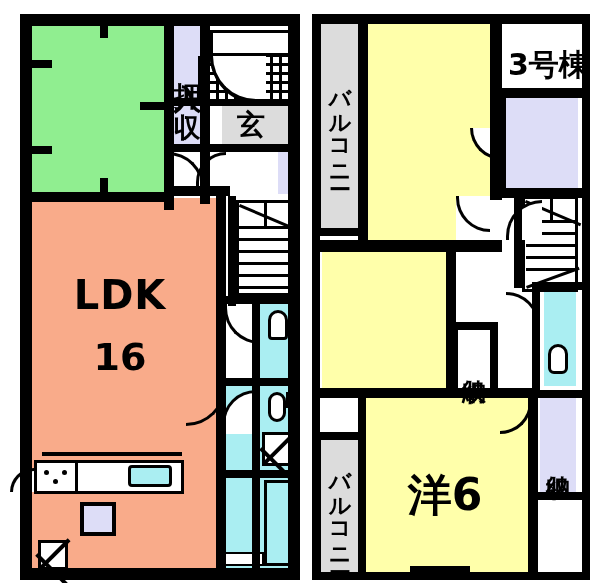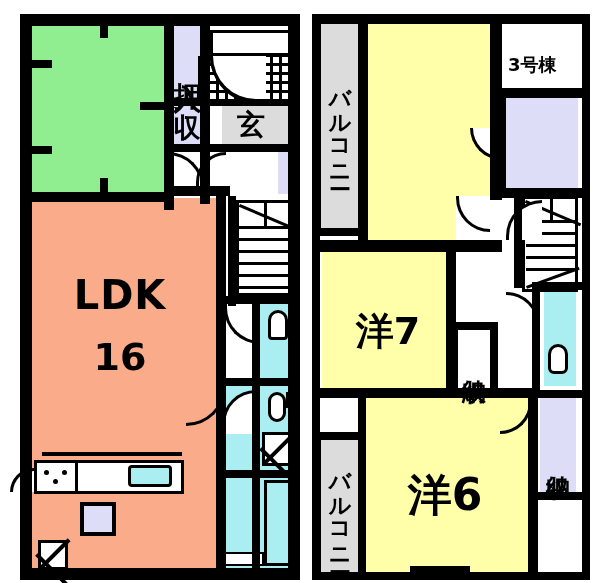--- a/index.html
+++ b/index.html
@@ -192,23 +192,22 @@
     <div class="wall" style="left:232px;top:492px;width:56px;height:8px;"></div>
     <div class="wall" style="left:214px;top:196px;width:8px;height:92px;"></div>
 
     <div class="fix" style="left:18px;top:22px;width:3px;height:208px;background:#000;"></div>
     <div class="fix" style="left:18px;top:440px;width:3px;height:136px;background:#000;"></div>
 
     <div class="wall" style="left:192px;top:36px;width:6px;height:30px;"></div>
     <div class="wall" style="left:110px;top:566px;width:60px;height:6px;"></div>
     <div class="wall" style="left:14px;top:300px;width:6px;height:30px;"></div>
 
-    <div class="lbl" style="left:28px;top:306px;width:120px;height:50px;font-size:38px;">洋7</div>
     <div class="lbl" style="left:80px;top:470px;width:130px;height:50px;font-size:44px;">洋6</div>
     <div class="lbl vlbl" style="left:156px;top:330px;width:36px;height:62px;font-size:24px;">収納</div>
     <div class="lbl vlbl" style="left:240px;top:424px;width:36px;height:66px;font-size:24px;">収納</div>
     <div class="lbl vlbl" style="left:22px;top:30px;width:36px;height:192px;font-size:22px;">バルコニー</div>
     <div class="lbl vlbl" style="left:22px;top:446px;width:36px;height:126px;font-size:22px;">バルコニー</div>
   </div>
 
-  <div class="lbl" style="left:508px;top:48px;width:86px;height:34px;font-size:18px;justify-content:flex-start;">3号棟</div>
+  <div class="lbl" style="left:508px;top:48px;width:86px;height:34px;font-size:30px;justify-content:flex-start;">3号棟</div>
 
 </div>
 
 </body></html>

